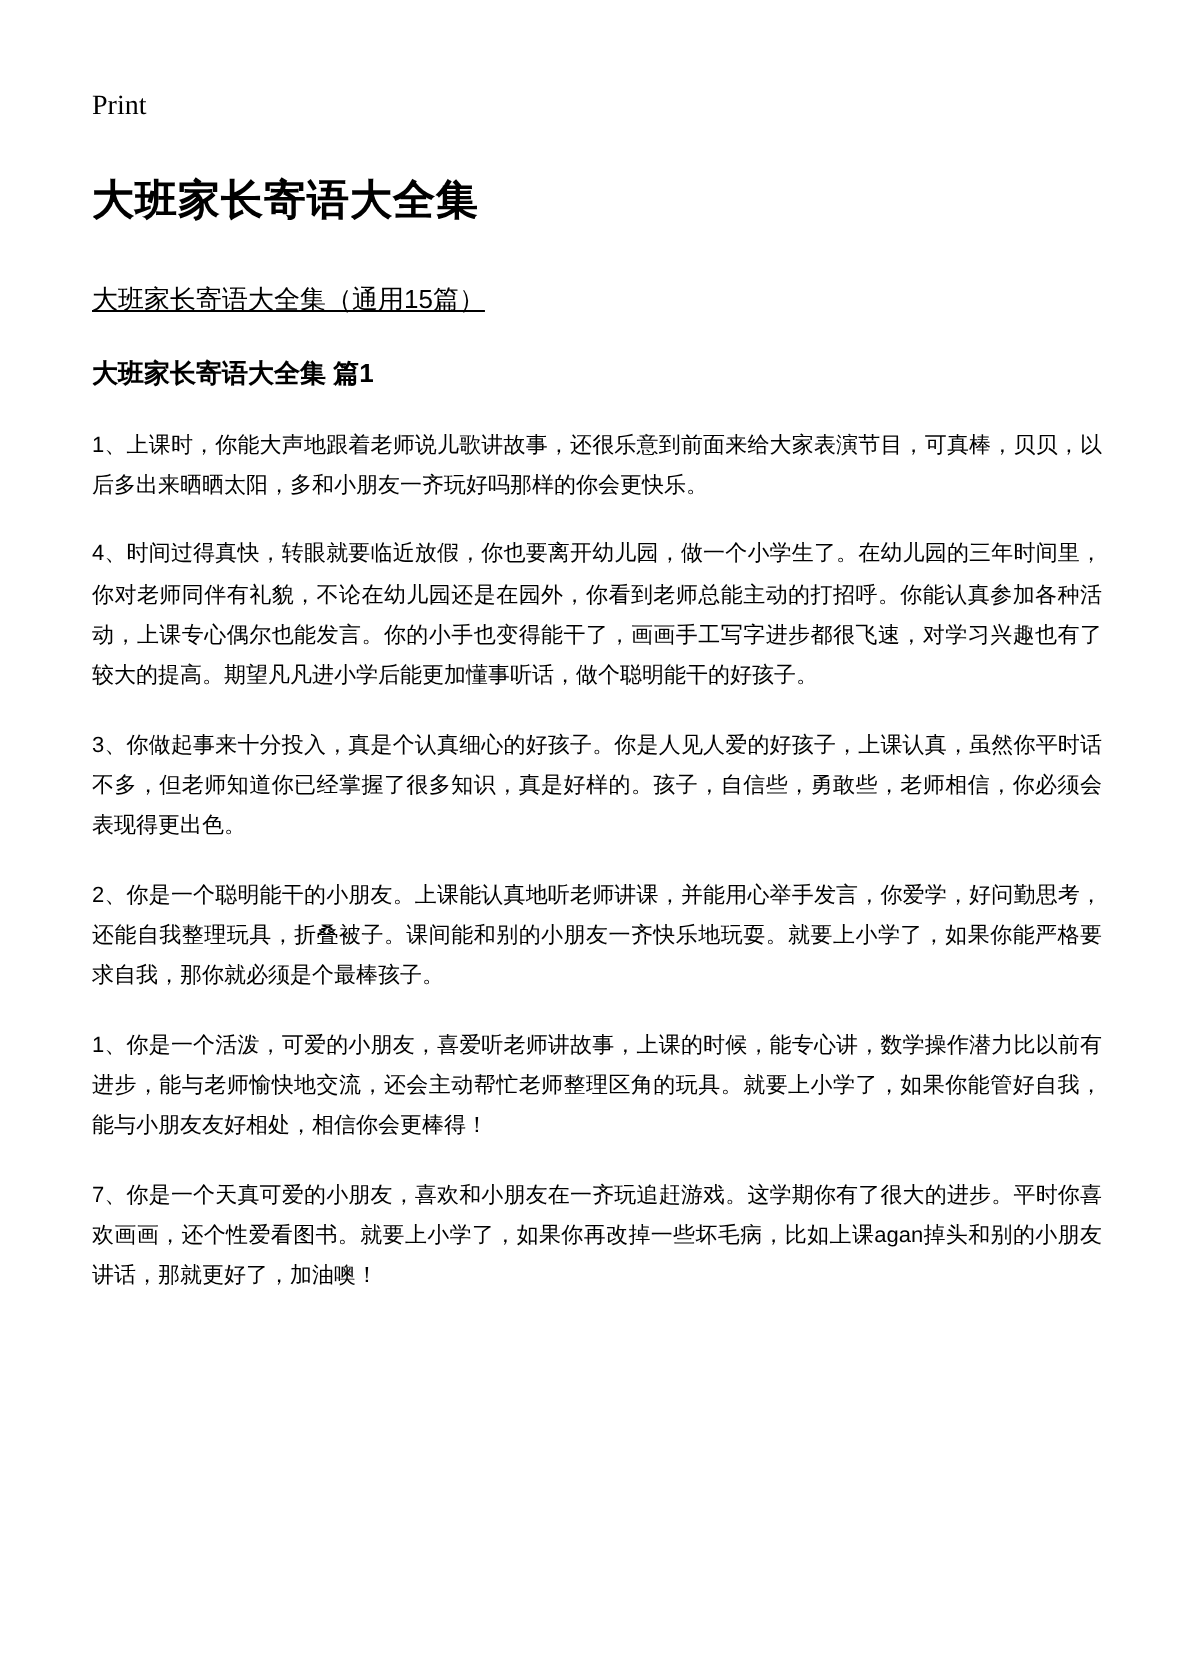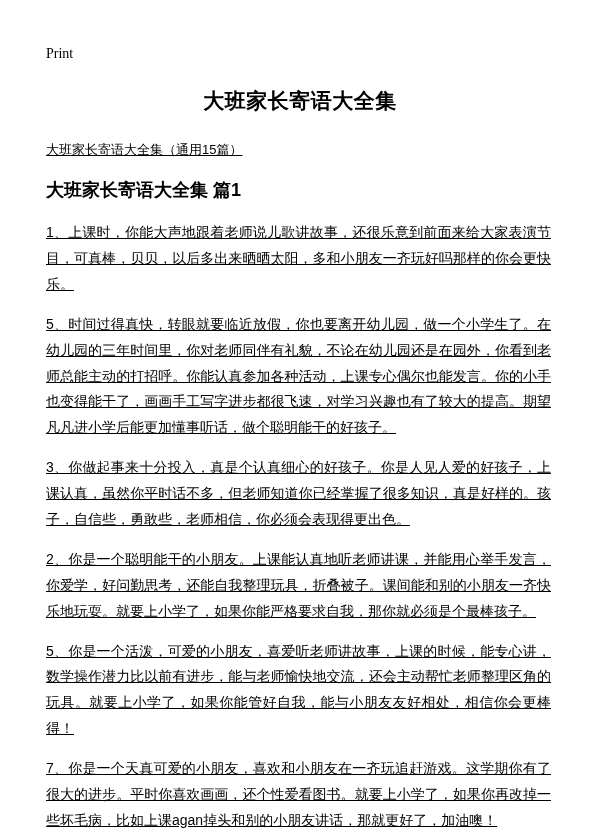--- a/index.html
+++ b/index.html
@@ -25,62 +25,60 @@
     font-family: "Liberation Serif", "DejaVu Serif", serif;
     font-size: 14px;
     line-height: 1;
     color: #000;
     margin: 0 0 26px 0;
     display: inline-block;
     text-decoration: none;
     cursor: pointer;
   }
   .doc-title {
-    text-align: center;
     font-size: 21px;
     font-weight: bold;
     letter-spacing: 0.5px;
     margin: 0 0 26px 0;
     line-height: 1.3;
   }
   .subtitle {
     font-size: 13px;
     line-height: 1.6;
     margin: 0 0 16px 0;
     text-decoration: underline;
   }
   .section-heading {
-    font-size: 18px;
+    font-size: 13px;
     font-weight: bold;
     margin: 0 0 16px 0;
     line-height: 1.5;
   }
   .para {
-    font-size: 14px;
+    font-size: 11px;
     line-height: 1.85;
     margin: 0 3px 14px 0;
     text-align: justify;
     text-justify: inter-ideograph;
-    text-decoration: underline;
   }
 </style>
 </head>
 <body>
 
 <div class="page">
 
   <a class="print-link" href="#">Print</a>
 
   <h1 class="doc-title">大班家长寄语大全集</h1>
 
   <p class="subtitle">大班家长寄语大全集（通用15篇）</p>
 
   <h2 class="section-heading">大班家长寄语大全集 篇1</h2>
 
   <p class="para">1、上课时，你能大声地跟着老师说儿歌讲故事，还很乐意到前面来给大家表演节目，可真棒，贝贝，以后多出来晒晒太阳，多和小朋友一齐玩好吗那样的你会更快乐。</p>
-  <p class="para">5、时间过得真快，转眼就要临近放假，你也要离开幼儿园，做一个小学生了。在幼儿园的三年时间里，你对老师同伴有礼貌，不论在幼儿园还是在园外，你看到老师总能主动的打招呼。你能认真参加各种活动，上课专心偶尔也能发言。你的小手也变得能干了，画画手工写字进步都很飞速，对学习兴趣也有了较大的提高。期望凡凡进小学后能更加懂事听话，做个聪明能干的好孩子。</p>
+  <p class="para">4、时间过得真快，转眼就要临近放假，你也要离开幼儿园，做一个小学生了。在幼儿园的三年时间里，你对老师同伴有礼貌，不论在幼儿园还是在园外，你看到老师总能主动的打招呼。你能认真参加各种活动，上课专心偶尔也能发言。你的小手也变得能干了，画画手工写字进步都很飞速，对学习兴趣也有了较大的提高。期望凡凡进小学后能更加懂事听话，做个聪明能干的好孩子。</p>
   <p class="para">3、你做起事来十分投入，真是个认真细心的好孩子。你是人见人爱的好孩子，上课认真，虽然你平时话不多，但老师知道你已经掌握了很多知识，真是好样的。孩子，自信些，勇敢些，老师相信，你必须会表现得更出色。</p>
   <p class="para">2、你是一个聪明能干的小朋友。上课能认真地听老师讲课，并能用心举手发言，你爱学，好问勤思考，还能自我整理玩具，折叠被子。课间能和别的小朋友一齐快乐地玩耍。就要上小学了，如果你能严格要求自我，那你就必须是个最棒孩子。</p>
-  <p class="para">5、你是一个活泼，可爱的小朋友，喜爱听老师讲故事，上课的时候，能专心讲，数学操作潜力比以前有进步，能与老师愉快地交流，还会主动帮忙老师整理区角的玩具。就要上小学了，如果你能管好自我，能与小朋友友好相处，相信你会更棒得！</p>
+  <p class="para">1、你是一个活泼，可爱的小朋友，喜爱听老师讲故事，上课的时候，能专心讲，数学操作潜力比以前有进步，能与老师愉快地交流，还会主动帮忙老师整理区角的玩具。就要上小学了，如果你能管好自我，能与小朋友友好相处，相信你会更棒得！</p>
   <p class="para">7、你是一个天真可爱的小朋友，喜欢和小朋友在一齐玩追赶游戏。这学期你有了很大的进步。平时你喜欢画画，还个性爱看图书。就要上小学了，如果你再改掉一些坏毛病，比如上课agan掉头和别的小朋友讲话，那就更好了，加油噢！</p>
   
 
 </div>
 
 </body></html>

